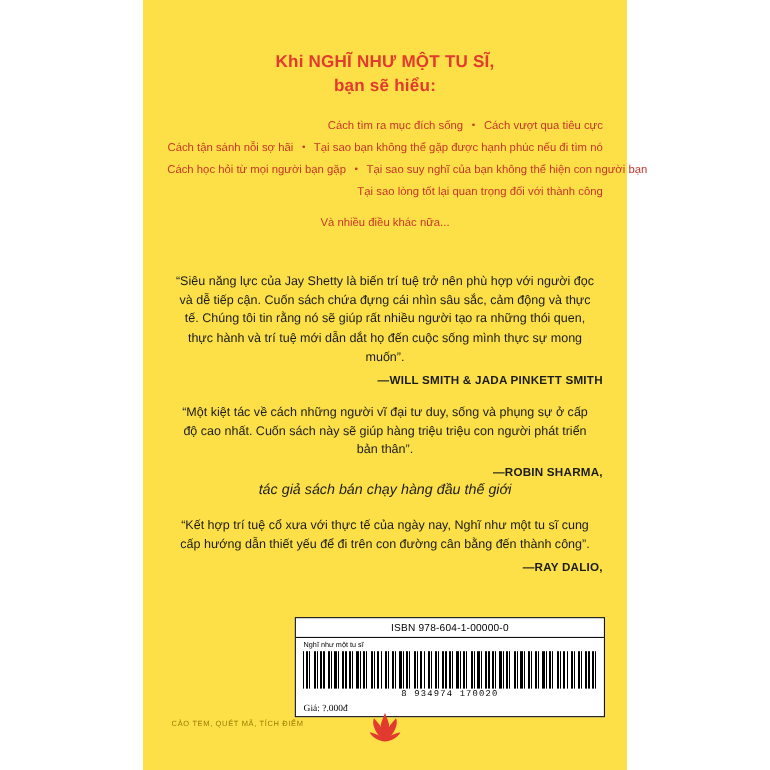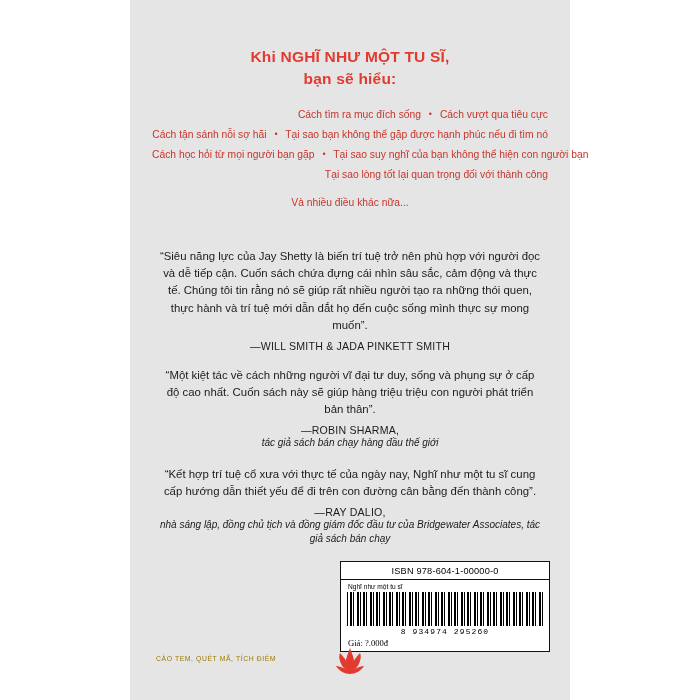--- a/index.html
+++ b/index.html
@@ -14,21 +14,21 @@
     width: 700px; height: 700px;
     background: #ffffff;
     overflow: hidden;
   }
   .book-back {
     position: absolute;
     left: 130px;
     top: 0px;
     width: 440px;
     height: 700px;
-    background: #e5e5e5;
+    background: #fde047;
   }
   .inner {
     position: absolute;
     left: 0; top: 0;
     width: 440px;
     height: 700px;
     padding: 0 22px;
   }
 
   
@@ -77,47 +77,48 @@
   .quote p {
     margin: 0;
     color: #1b1b1b;
     font-size: 11.4px;
     line-height: 1.5;
     padding: 0 6px;
   }
   .quote .attrib {
     margin-top: 6px;
     font-size: 10.6px;
-    font-weight: normal;
+    font-weight: bold;
     color: #1b1b1b;
     letter-spacing: .2px;
+    text-align: right;
   }
   .quote .attrib-sub {
-    font-size: 10px;
+    font-size: 13px;
     font-style: italic;
     font-weight: normal;
     color: #1b1b1b;
     line-height: 1.45;
     display: block;
   }
 
   
   .bottom-area {
     position: absolute;
     left: 0;
     bottom: 0;
     width: 440px;
     height: 140px;
   }
 
   .isbn-box {
     position: absolute;
     right: 20px;
     bottom: 48px;
-    width: 210px;
+    width: 282px;
     background: #ffffff;
     border: 1px solid #111;
     padding: 4px 6px 3px 6px;
   }
   .isbn-text {
     text-align: center;
     font-size: 9.2px;
     color: #000;
     letter-spacing: .2px;
     padding-bottom: 2px;
@@ -240,37 +241,36 @@
 
         <div class="quote">
           <p>“Một kiệt tác về cách những người vĩ đại tư duy, sống và phụng sự ở cấp độ cao nhất. Cuốn sách này sẽ giúp hàng triệu triệu con người phát triển bản thân”.</p>
           <div class="attrib">—ROBIN SHARMA,</div>
           <span class="attrib-sub">tác giả sách bán chạy hàng đầu thế giới</span>
         </div>
 
         <div class="quote">
           <p>“Kết hợp trí tuệ cổ xưa với thực tế của ngày nay, Nghĩ như một tu sĩ cung cấp hướng dẫn thiết yếu để đi trên con đường cân bằng đến thành công”.</p>
           <div class="attrib">—RAY DALIO,</div>
-          <span class="attrib-sub">nhà sáng lập, đồng chủ tịch và đồng giám đốc đầu tư của Bridgewater Associates, tác giả sách bán chạy</span>
         </div>
 
       </div>
 
       <div class="bottom-area">
 
         <div class="qr">
           <div class="qr-grid"></div>
         </div>
 
         <div class="isbn-box">
           <div class="isbn-text">ISBN 978-604-1-00000-0</div>
           <div class="isbn-divider"></div>
           <div class="isbn-title">Nghĩ như một tu sĩ</div>
           <div class="barcode"></div>
-          <div class="barcode-digits">8 934974 295260</div>
+          <div class="barcode-digits">8 934974 170020</div>
           <div class="price">Giá: ?.000đ</div>
         </div>
 
         <div class="stamp-note">CÀO TEM, QUÉT MÃ, TÍCH ĐIỂM</div>
 
         <div class="logo-wrap">
           <svg class="logo-lotus" width="34" height="32" viewBox="0 0 34 32">
             <path d="M17 2 C19 8, 21 11, 21 16 C21 20, 19 23, 17 26 C15 23, 13 20, 13 16 C13 11, 15 8, 17 2 Z" fill="#e23a2e"></path>
             <path d="M17 27 C13 25, 9 21, 7 15 C6 12, 6 9, 7 7 C10 10, 14 15, 17 22 Z" fill="#e23a2e"></path>
             <path d="M17 27 C21 25, 25 21, 27 15 C28 12, 28 9, 27 7 C24 10, 20 15, 17 22 Z" fill="#e23a2e"></path>

